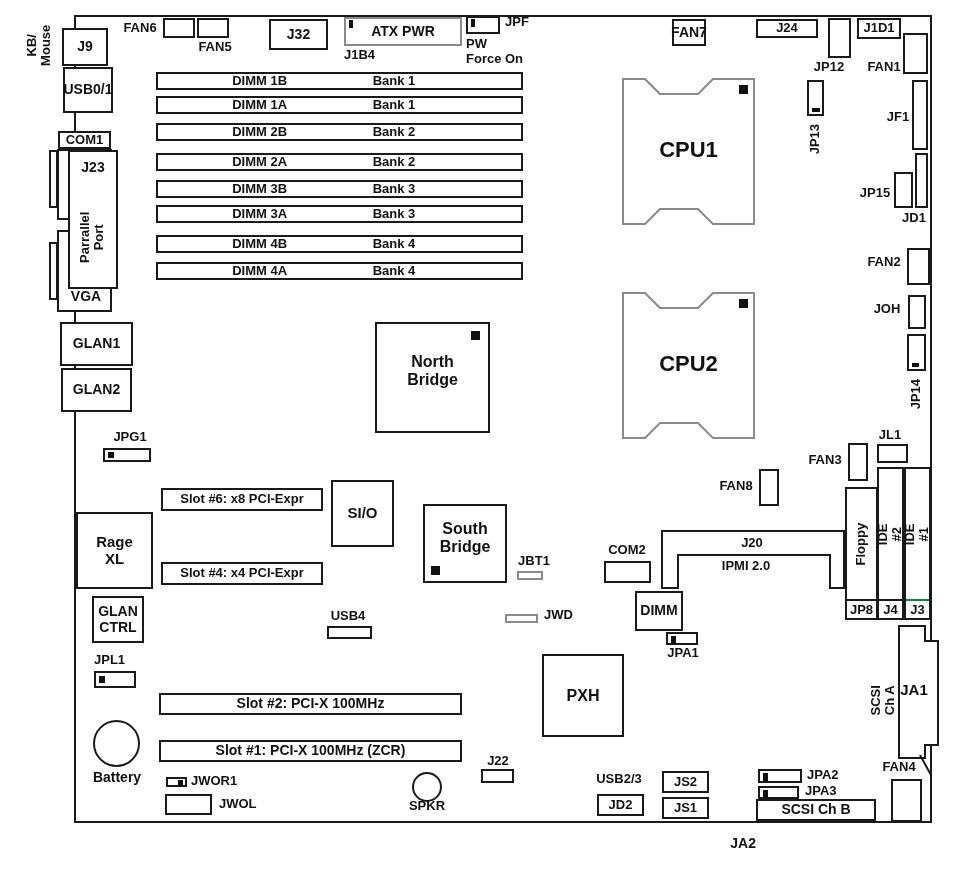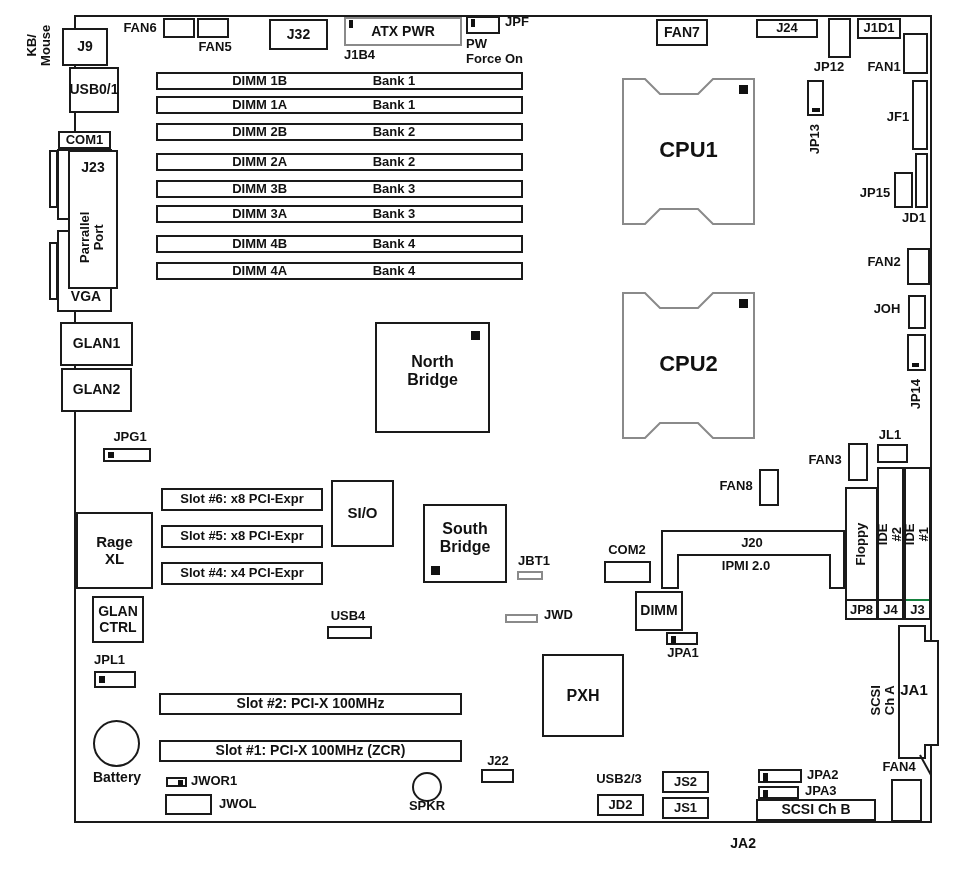--- a/index.html
+++ b/index.html
@@ -27,21 +27,21 @@
 
 <div id="stage">
 
   <div class="b" style="left:74px;top:15px;width:858px;height:808px;"></div>
 
   <div class="vb" style="left:22px;top:16px;width:36px;height:58px;">
     <span>KB/
 Mouse</span>
     </div>
   <div class="b fs14" style="left:62px;top:28px;width:46px;height:38px;">J9</div>
-  <div class="b fs14" style="left:69px;top:67px;width:50px;height:46px;">USB0/1</div>
+  <div class="b fs14" style="left:63px;top:67px;width:50px;height:46px;">USB0/1</div>
   <div class="b" style="left:58px;top:131px;width:53px;height:18px;">COM1</div>
   <div class="b" style="left:57px;top:149px;width:55px;height:71px;"></div>
   <div class="b" style="left:49px;top:150px;width:9px;height:58px;"></div>
   <div class="b" style="left:57px;top:230px;width:55px;height:82px;"></div>
   <div class="b" style="left:49px;top:242px;width:9px;height:58px;"></div>
   <div class="l fs14" style="left:62px;top:289px;width:48px;">VGA</div>
   <div class="b" style="left:68px;top:150px;width:50px;height:139px;">
     <span class="inner l fs14" style="left:0;top:8px;width:46px;">J23</span>
     <span class="inner vb" style="left:0;top:38px;width:46px;height:95px;">
       <span>Parrallel
@@ -59,21 +59,21 @@
     <span class="mk" style="left:3px;top:1px;width:4px;height:8px;"></span>
     <span>ATX PWR</span>
   </div>
   <div class="l" style="left:344px;top:48px;width:48px;text-align:left;">J1B4</div>
   <div class="b" style="left:466px;top:16px;width:34px;height:18px;">
     <span class="mk" style="left:3px;top:1px;width:4px;height:8px;"></span>
   </div>
   <div class="l" style="left:505px;top:15px;width:34px;text-align:left;">JPF</div>
   <div class="l" style="left:466px;top:37px;width:30px;text-align:left;">PW</div>
   <div class="l" style="left:466px;top:52px;width:72px;text-align:left;">Force On</div>
-  <div class="b fs14" style="left:656px;top:19px;width:52px;height:27px;">FAN7</div>
+  <div class="b fs14" style="left:672px;top:19px;width:34px;height:27px;">FAN7</div>
   <div class="b" style="left:756px;top:19px;width:62px;height:19px;">J24</div>
   <div class="b" style="left:828px;top:18px;width:23px;height:40px;"></div>
   <div class="l" style="left:808px;top:60px;width:42px;">JP12</div>
   <div class="b" style="left:857px;top:18px;width:44px;height:21px;">J1D1</div>
   <div class="b" style="left:903px;top:33px;width:25px;height:41px;"></div>
   <div class="l" style="left:864px;top:60px;width:40px;">FAN1</div>
   <div class="b" style="left:912px;top:80px;width:16px;height:70px;"></div>
   <div class="l" style="left:884px;top:110px;width:28px;">JF1</div>
   <div class="b" style="left:807px;top:80px;width:17px;height:36px;">
     <span class="mk" style="left:3px;top:26px;width:8px;height:4px;"></span>
@@ -138,21 +138,20 @@
   <div class="l" style="left:602px;top:543px;width:50px;">COM2</div>
   <div class="b" style="left:604px;top:561px;width:47px;height:22px;"></div>
 
   <div class="l" style="left:108px;top:430px;width:44px;">JPG1</div>
   <div class="b" style="left:103px;top:448px;width:48px;height:14px;">
     <span class="mk" style="left:3px;top:2px;width:6px;height:6px;"></span>
   </div>
   <div class="b fs15" style="left:76px;top:512px;width:77px;height:77px;">Rage
 XL</div>
   <div class="b" style="left:161px;top:488px;width:162px;height:23px;">Slot #6: x8 PCI-Expr</div>
-  <div class="b" style="left:161px;top:525px;width:162px;height:23px;">Slot #5: x8 PCI-Expr</div>
   <div class="b" style="left:161px;top:562px;width:162px;height:23px;">Slot #4: x4 PCI-Expr</div>
   <div class="b fs14" style="left:92px;top:596px;width:52px;height:47px;">GLAN
 CTRL</div>
   <div class="l" style="left:94px;top:653px;width:42px;text-align:left;">JPL1</div>
   <div class="b" style="left:94px;top:671px;width:42px;height:17px;">
     <span class="mk" style="left:3px;top:3px;width:6px;height:7px;"></span>
   </div>
   <div class="crc" style="left:93px;top:720px;width:47px;height:47px;"></div>
   <div class="l fs14" style="left:88px;top:770px;width:58px;">Battery</div>
   <div class="b" style="left:166px;top:777px;width:21px;height:10px;">

